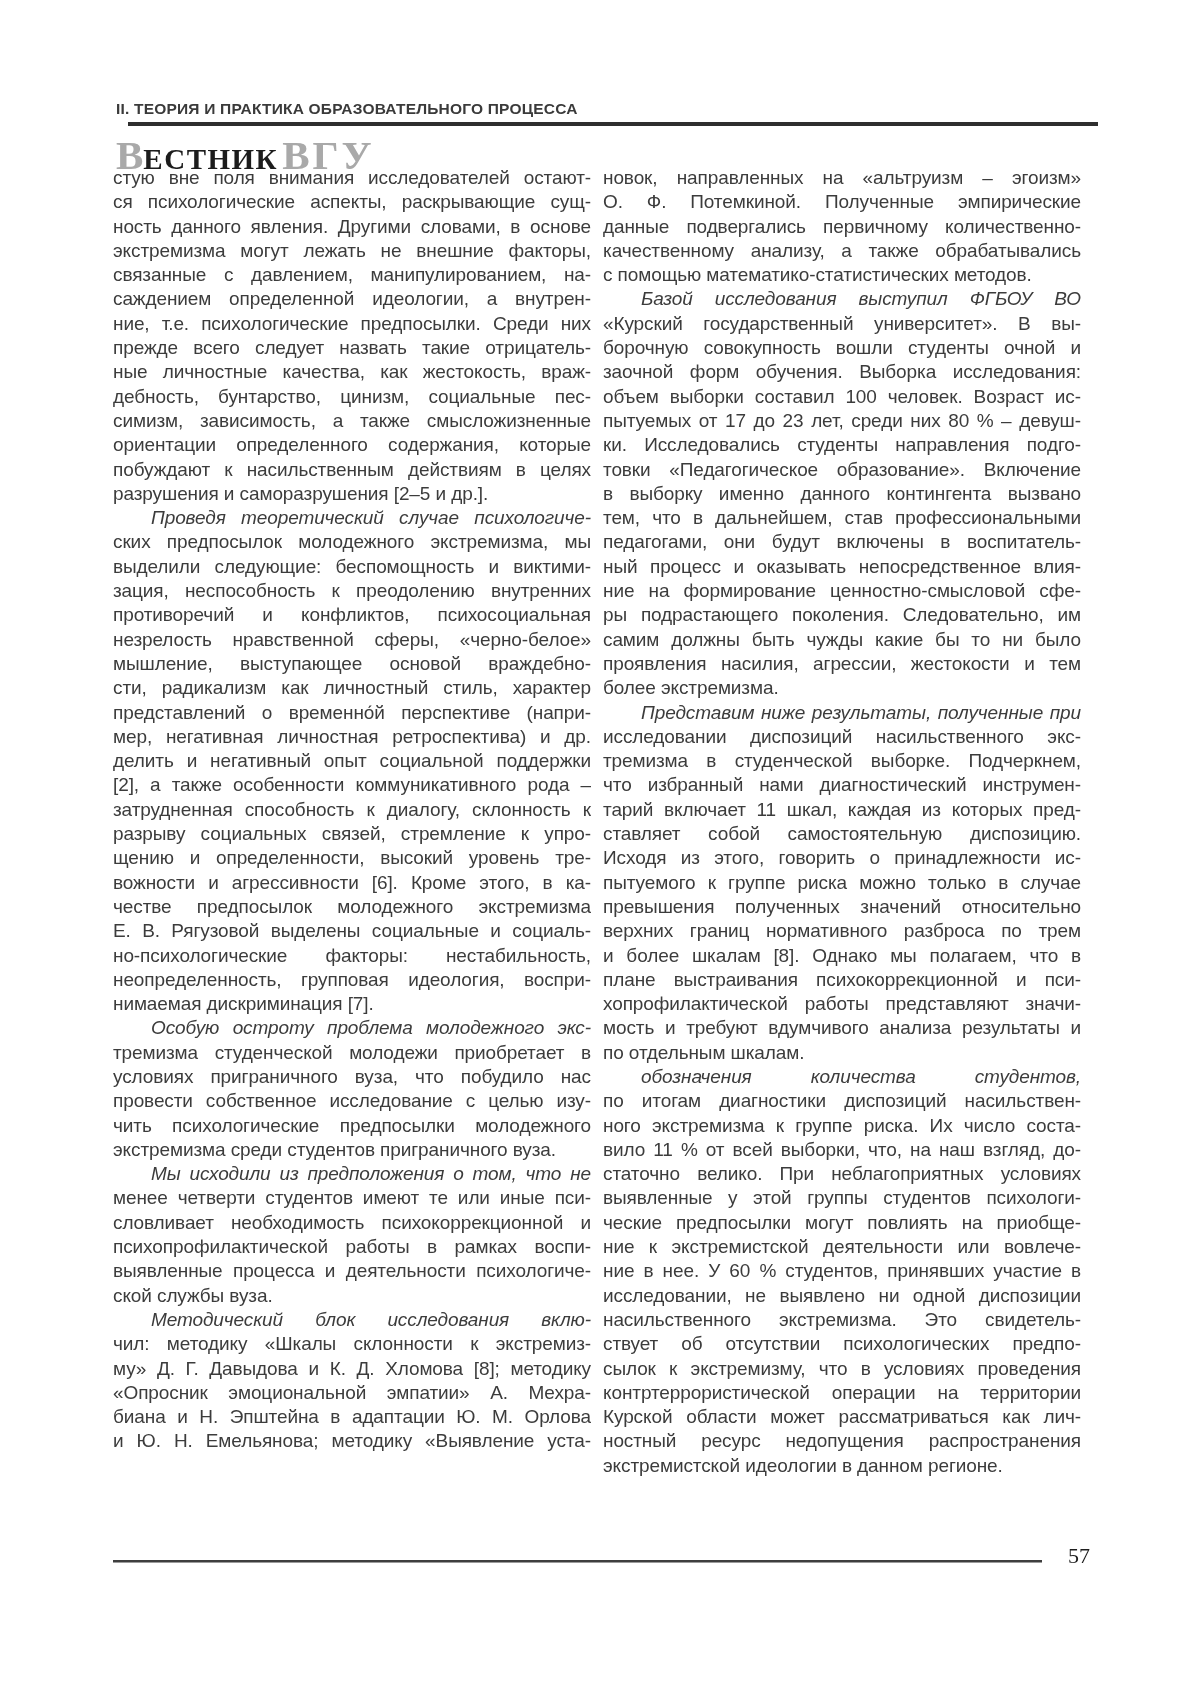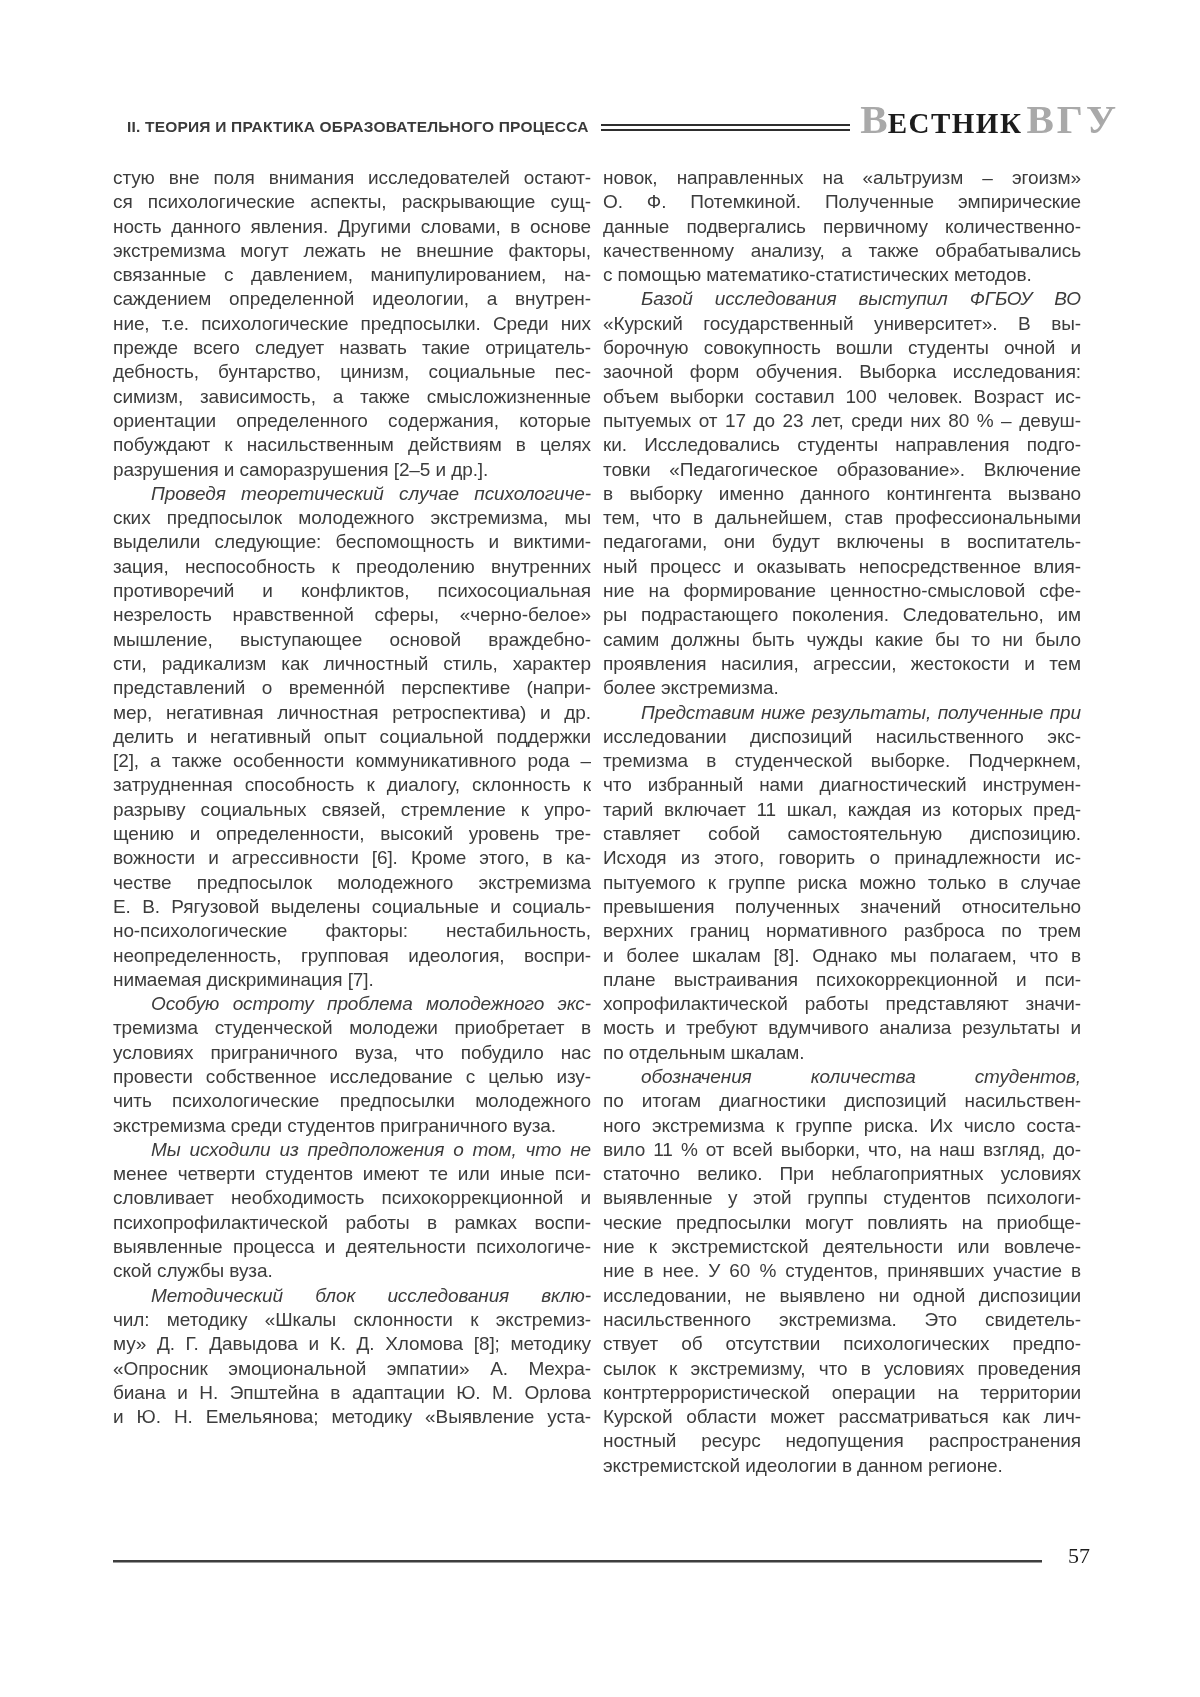--- a/index.html
+++ b/index.html
@@ -2,22 +2,22 @@
 <html><head>
 <meta charset="utf-8">
 <style>
   html,body { margin:0; padding:0; background:#ffffff; }
   .page {
     position:relative; width:1200px; height:1697px; background:#ffffff;
     font-family:"Liberation Sans", sans-serif; overflow:hidden;
   }
   
   .header {
-    position:absolute; left:127px; top:100px; width:992px; height:40px;
-    display:flex; align-items:flex-end;
+    position:absolute; left:116px; top:100px; width:992px; height:40px;
+    display:flex; flex-direction:column;
   }
   .section-title {
     font-size:15.5px; font-weight:bold; color:#3a3a3a;
     letter-spacing:0.2px; white-space:nowrap; padding-bottom:4px;
   }
   .header-rule {
     flex:1; height:7px; box-sizing:border-box;
     border-top:2px solid #2e2e2e; border-bottom:2px solid #2e2e2e;
     margin:0 10px 9px 12px;
   }
@@ -67,20 +67,21 @@
     <div class="col">
         <div class="para">
           <div class="line">стую вне поля внимания исследователей остают-</div>
           <div class="line">ся психологические аспекты, раскрывающие сущ-</div>
           <div class="line">ность данного явления. Другими словами, в основе</div>
           <div class="line">экстремизма могут лежать не внешние факторы,</div>
           <div class="line">связанные с давлением, манипулированием, на-</div>
           <div class="line">саждением определенной идеологии, а внутрен-</div>
           <div class="line">ние, т.е. психологические предпосылки. Среди них</div>
           <div class="line">прежде всего следует назвать такие отрицатель-</div>
+          <div class="line">ные личностные качества, как жестокость, враж-</div>
           <div class="line">дебность, бунтарство, цинизм, социальные пес-</div>
           <div class="line">симизм, зависимость, а также смысложизненные</div>
           <div class="line">ориентации определенного содержания, которые</div>
           <div class="line">побуждают к насильственным действиям в целях</div>
           <div class="line last">разрушения и саморазрушения [2–5 и др.].</div>
         </div>
         <div class="para indent">
           <div class="line">Проведя теоретический случае психологиче-</div>
           <div class="line">ских предпосылок молодежного экстремизма, мы</div>
           <div class="line">выделили следующие: беспомощность и виктими-</div>

